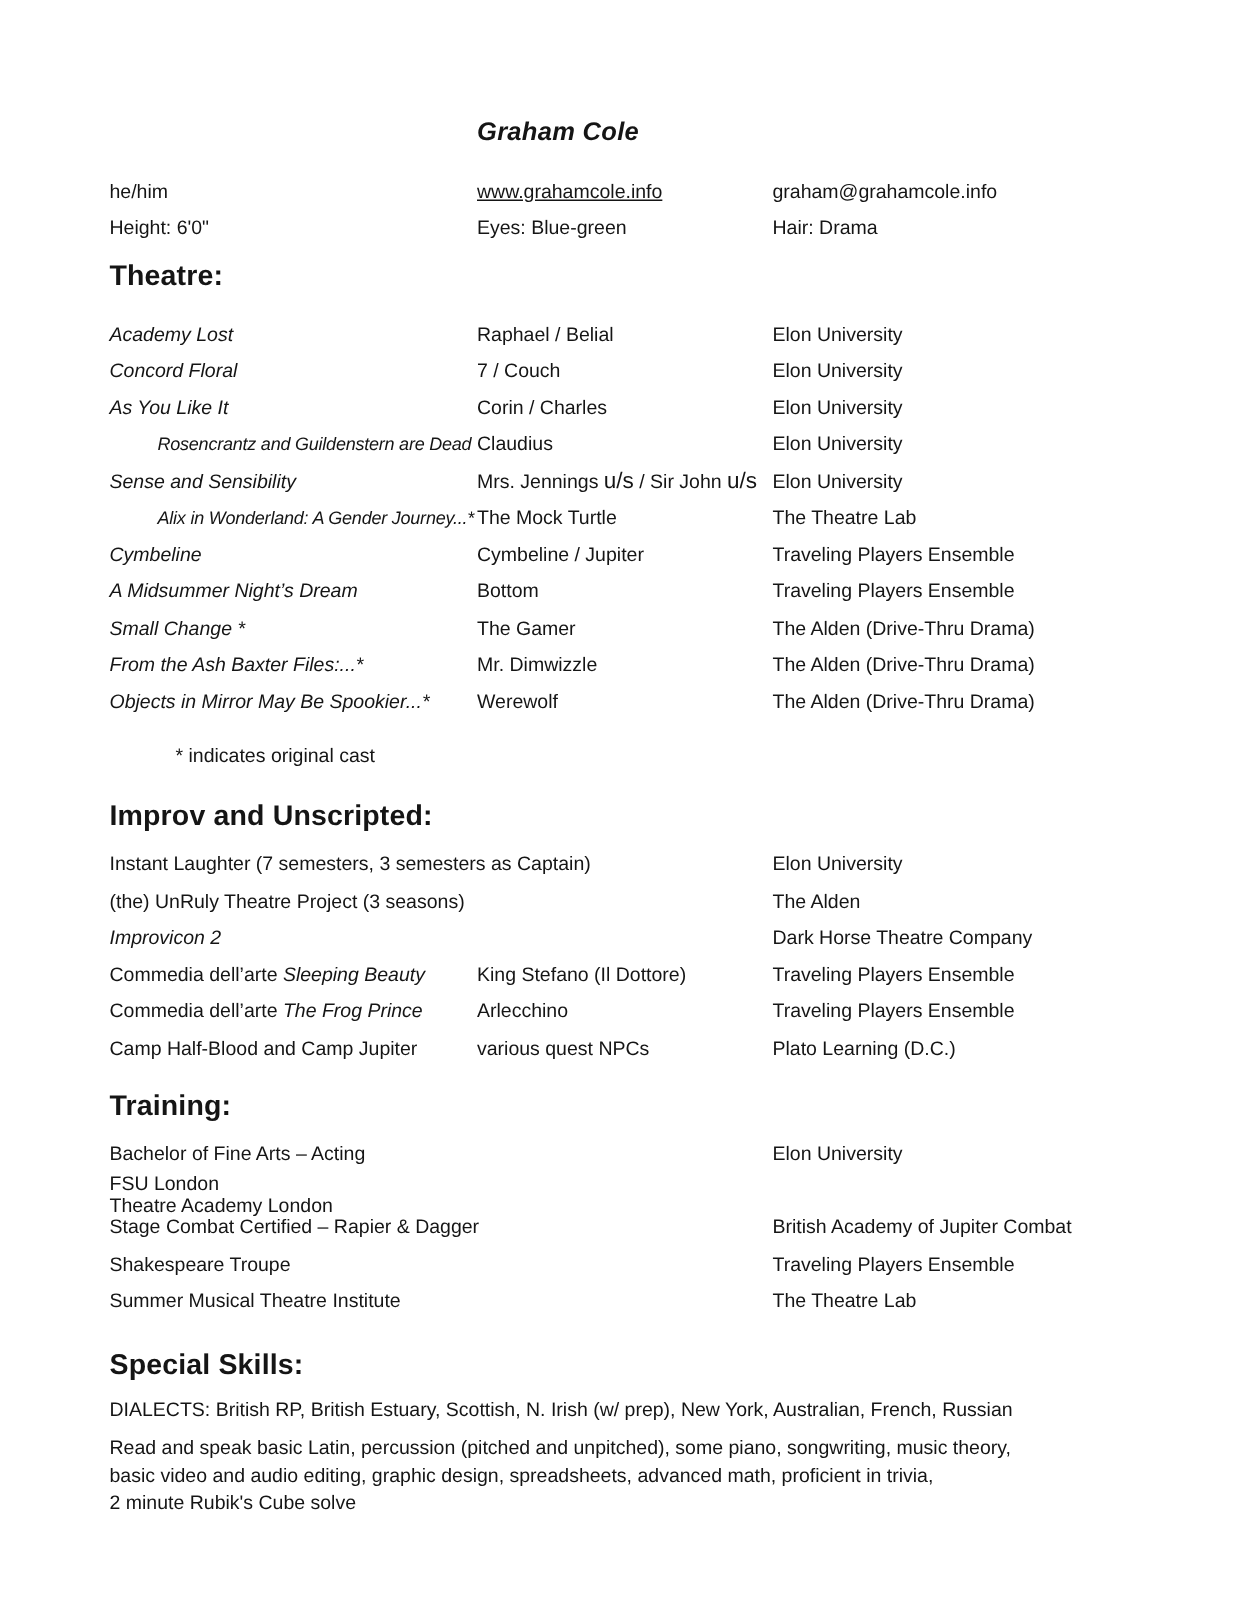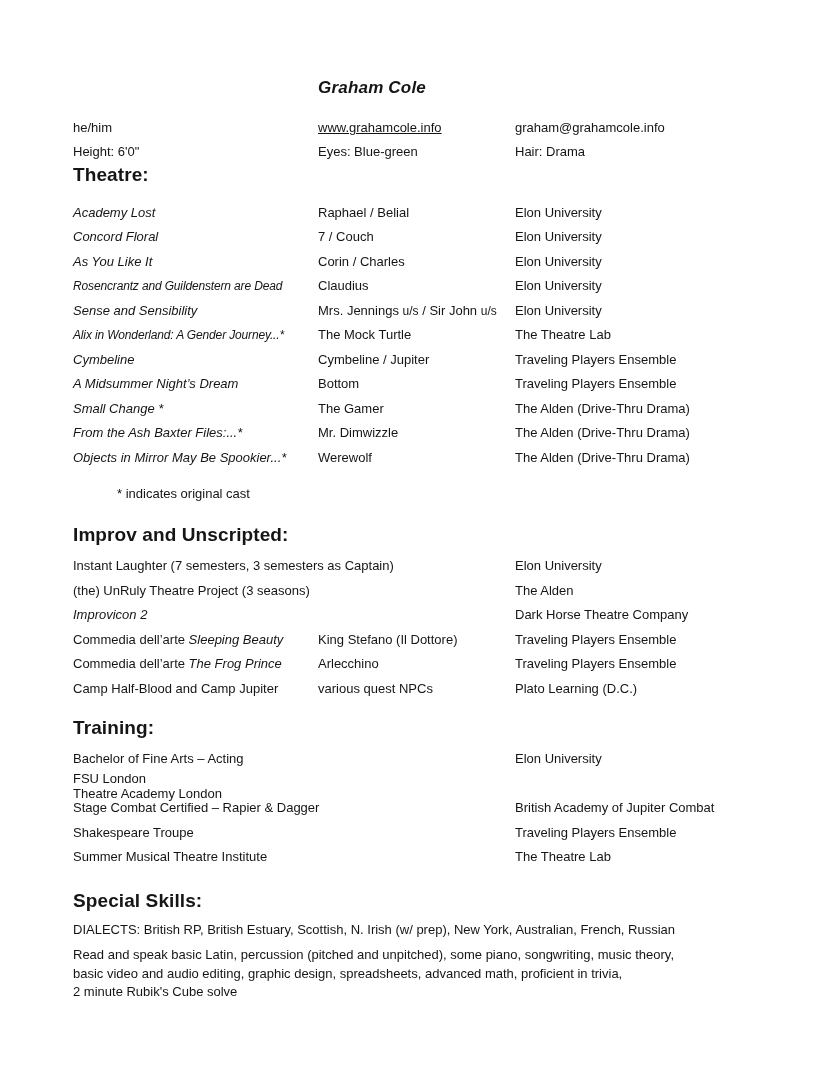--- a/index.html
+++ b/index.html
@@ -39,21 +39,21 @@
   .cell { overflow: visible; }
   .cell.span2 { grid-column: 1 / 3; }
   .contact { margin-top: 12px; }
   h2 {
     font-size: 19px;
     line-height: 22px;
     font-weight: 700;
     margin: 0;
     letter-spacing: 0.1px;
   }
-  .h-theatre  { margin-top: 0; }
+  .h-theatre  { margin-top: 10px; }
   .h-improv   { margin-top: 22px; }
   .h-training { margin-top: 16px; }
   .h-skills   { margin-top: 21px; }
   .table.mt14 { margin-top: 14px; }
   .table.mt8  { margin-top: 8px; }
   .footnote {
     margin-top: 16px;
     padding-left: 44px;
     font-size: 13px;
     line-height: 16px;
@@ -63,22 +63,22 @@
     font-size: 13px;
     line-height: 16px;
   }
   .skills-para { margin-top: 8px; }
   .skills-text-line {
     font-size: 13px;
     line-height: 18.5px;
   }
   .seg-normal { font-style: normal; }
   .seg-italic { font-style: italic; }
-  .seg-italic-condensed { font-style: italic; font-size: 12px; letter-spacing: -0.15px; }
-  .seg-small { font-size: 12px; }
+  .seg-italic-condensed { font-style: italic; font-size: 12px; letter-spacing: -0.15px; margin-left: 32px; }
+  .seg-small { font-size: 15px; }
   .link { text-decoration: underline; cursor: pointer; }
 </style>
 </head>
 <body>
 
 <div class="page">
 
   <h1 class="title">Graham Cole</h1>
 
   <div class="contact">

